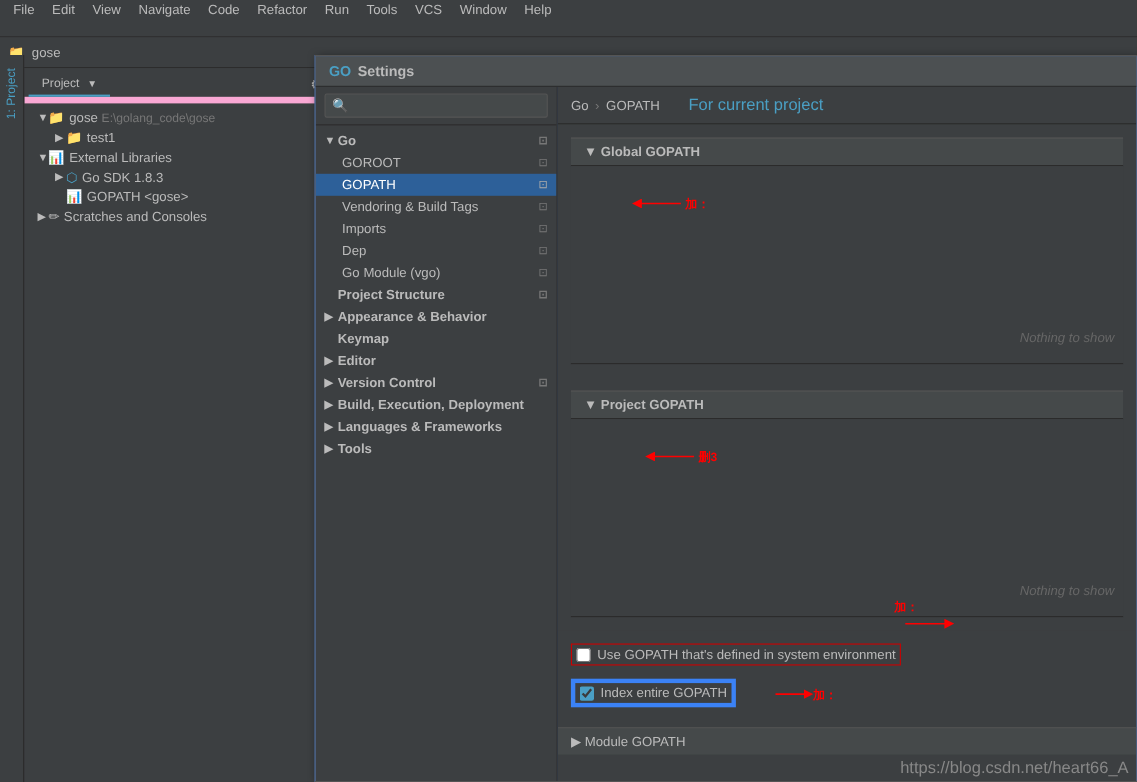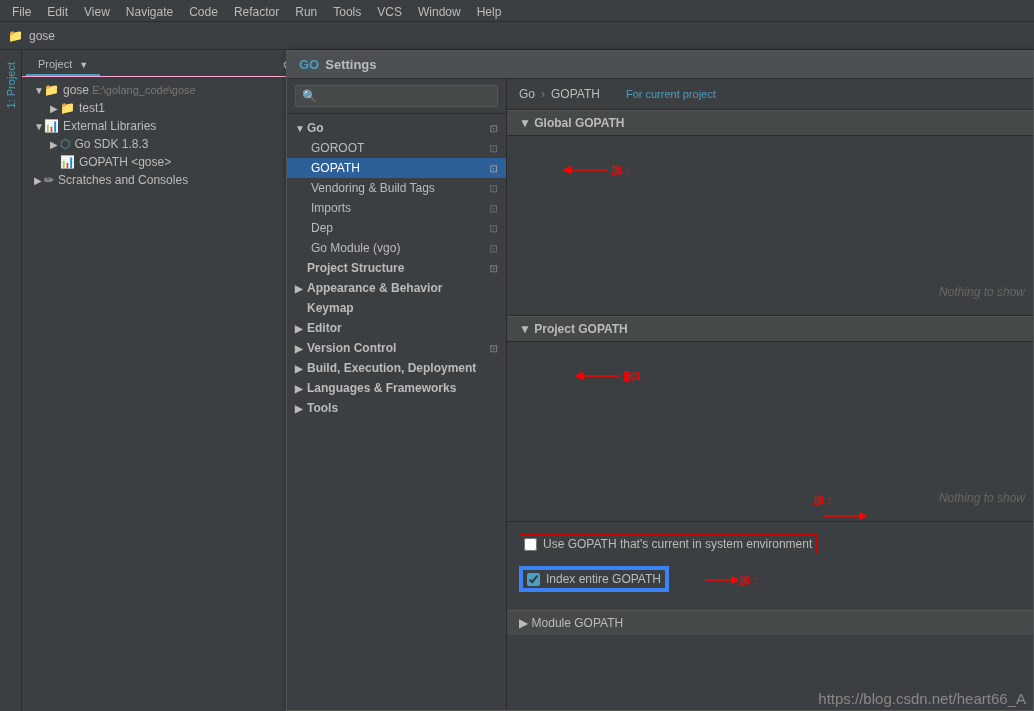--- a/index.html
+++ b/index.html
@@ -1,30 +1,30 @@
 <!DOCTYPE html>
 <html><head>
   <meta charset="utf-8">
   <style>
     * { box-sizing: border-box; margin: 0; padding: 0; }
     body { font-family: 'Segoe UI', Arial, sans-serif; font-size: 12px; background: #3c3f41; color: #bbbbbb; height: 711px; width: 1034px; overflow: hidden; }
 
     
-    .menubar { background: #3c3f41; height: 22px; display: flex; align-items: flex-end; padding: 0 4px; border-bottom: 1px solid #2b2b2b; }
+    .menubar { background: #3c3f41; height: 34px; display: flex; align-items: flex-start; padding: 0 4px; border-bottom: 1px solid #2b2b2b; }
     .menubar-item { padding: 2px 8px; cursor: pointer; font-size: 12px; color: #bbbbbb; }
 
     
     .projectbar { background: #3c3f41; height: 28px; display: flex; align-items: center; padding: 0 8px; border-bottom: 1px solid #2b2b2b; }
 
     
     .main { display: flex; height: calc(711px - 50px); }
 
     
     .sidebar { width: 280px; background: #3c3f41; border-right: 1px solid #2b2b2b; display: flex; flex-direction: column; overflow-y: auto; flex-shrink: 0; }
-    .sidebar-tabs { display: flex; align-items: center; background: #3c3f41; padding: 4px 4px 0; border-bottom: 1px solid #f9a8d4; }
+    .sidebar-tabs { display: flex; align-items: center; background: #3c3f41; padding: 4px 4px 0; border-bottom: 6px solid #f9a8d4; }
     .sidebar-tab { padding: 4px 12px; font-size: 11px; cursor: pointer; color: #bbbbbb; border-bottom: 2px solid transparent; }
     .sidebar-tab.active { color: #bbbbbb; border-bottom: 2px solid #4a9fc4; }
     .sidebar-gear { margin-left: auto; color: #bbbbbb; cursor: pointer; padding: 2px 4px; }
 
     .tree-area { padding: 4px 0; flex: 1; overflow-y: auto; }
     .tree-item { display: flex; align-items: center; padding: 2px 0 2px 8px; cursor: pointer; user-select: none; white-space: nowrap; }
     .tree-indent { display: inline-block; }
     .tree-arrow { display: inline-block; width: 10px; color: #bbbbbb; font-size: 10px; }
     .tree-icon { margin-right: 4px; }
     .tree-label { font-size: 12px; }
@@ -45,23 +45,23 @@
     .nav-section-header { display: flex; align-items: center; padding: 3px 8px; cursor: pointer; font-size: 12px; font-weight: bold; color: #bbbbbb; }
     .nav-section-arrow { width: 12px; display: inline-block; color: #bbbbbb; font-size: 10px; }
     .nav-sub-item { display: flex; align-items: center; padding: 3px 8px 3px 24px; cursor: pointer; font-size: 12px; color: #bbbbbb; }
     .nav-sub-item.selected { background: #2d6099; color: #ffffff; }
     .nav-item-icon { width: 16px; text-align: right; margin-left: auto; color: #777; font-size: 10px; }
     .nav-plain-item { display: flex; align-items: center; padding: 3px 8px 3px 20px; cursor: pointer; font-size: 12px; color: #bbbbbb; font-weight: bold; }
 
     
     .settings-panel { flex: 1; background: #3c3f41; overflow-y: auto; display: flex; flex-direction: column; }
     .panel-header { padding: 8px 12px; border-bottom: 1px solid #2b2b2b; display: flex; align-items: center; gap: 6px; font-size: 12px; color: #bbbbbb; background: #3c3f41; }
-    .panel-link { color: #4a9fc4; cursor: pointer; margin-left: auto; font-size: 11px; }
-
-    .panel-section { margin: 0; }
+    .panel-link { color: #4a9fc4; cursor: pointer; margin-left: auto; font-size: 15px; }
+
+    .panel-section { margin: 12px; }
     .panel-section-header { background: #45494a; padding: 5px 12px; font-size: 12px; font-weight: bold; color: #bbbbbb; border-bottom: 1px solid #2b2b2b; border-top: 1px solid #555; display: flex; align-items: center; gap: 4px; cursor: pointer; }
     .panel-section-content { min-height: 150px; position: relative; background: #3c3f41; border-bottom: 1px solid #2b2b2b; }
     .nothing-to-show { position: absolute; bottom: 16px; right: 8px; color: #666; font-size: 12px; font-style: italic; }
 
     .panel-bottom { padding: 12px; background: #3c3f41; }
     .checkbox-row { display: flex; align-items: center; gap: 6px; margin-bottom: 6px; font-size: 12px; color: #bbbbbb; }
     .checkbox-row input[type=checkbox] { accent-color: #4a9fc4; }
 
     .panel-module-section { padding: 5px 12px; font-size: 12px; color: #bbbbbb; background: #45494a; border-top: 1px solid #555; display: flex; align-items: center; gap: 4px; cursor: pointer; }
 
@@ -308,21 +308,21 @@
                       <path d="M0,0 L6,3 L0,6 Z" fill="red"></path>
                     </marker>
                   </defs>
                 <line x1="10" y1="10" x2="50" y2="10" stroke="red" stroke-width="1.5" marker-end="url(#arr3)"></line>
                 <text x="0" y="-2" fill="red" font-size="11" font-weight="bold">加：</text>
               </svg>
             </div>
             
             <div class="checkbox-row" style="position:relative; border: 1px solid #cc0000; padding: 2px 4px; display:inline-flex;">
               <input type="checkbox" id="use-gopath" style="">
-              <label for="use-gopath">Use GOPATH that's current in system environment</label>
+              <label for="use-gopath">Use GOPATH that's defined in system environment</label>
             </div>
             <br>
             
             <div class="checkbox-row" style="position:relative; border: 4px solid #3b82f6; padding: 2px 4px; margin-top:6px; display:inline-flex;">
               <input type="checkbox" id="index-gopath" checked="" style="">
               <label for="index-gopath">Index entire GOPATH</label>
 
               <div style="position:absolute; right:-120px; top:0; color:red; font-size:11px; font-weight:bold; white-space:nowrap; display:flex; align-items:center;">
                 <svg width="80" height="20" style="overflow:visible; display:inline-block;">
                   <defs>

